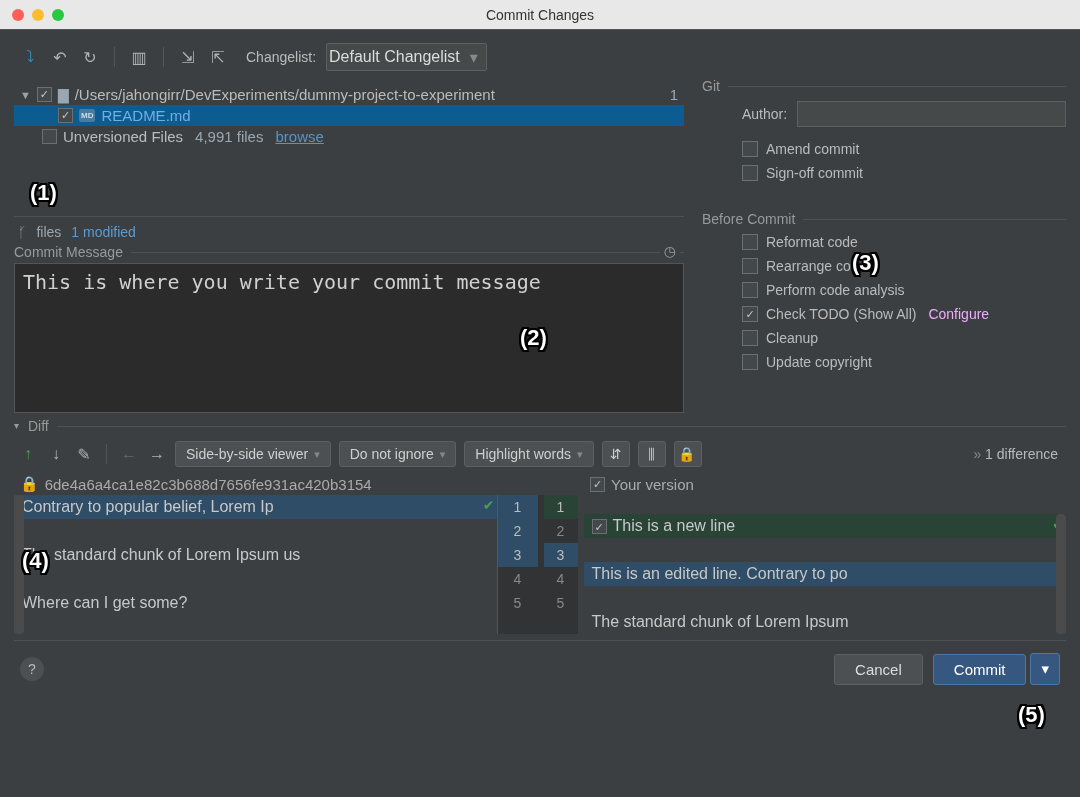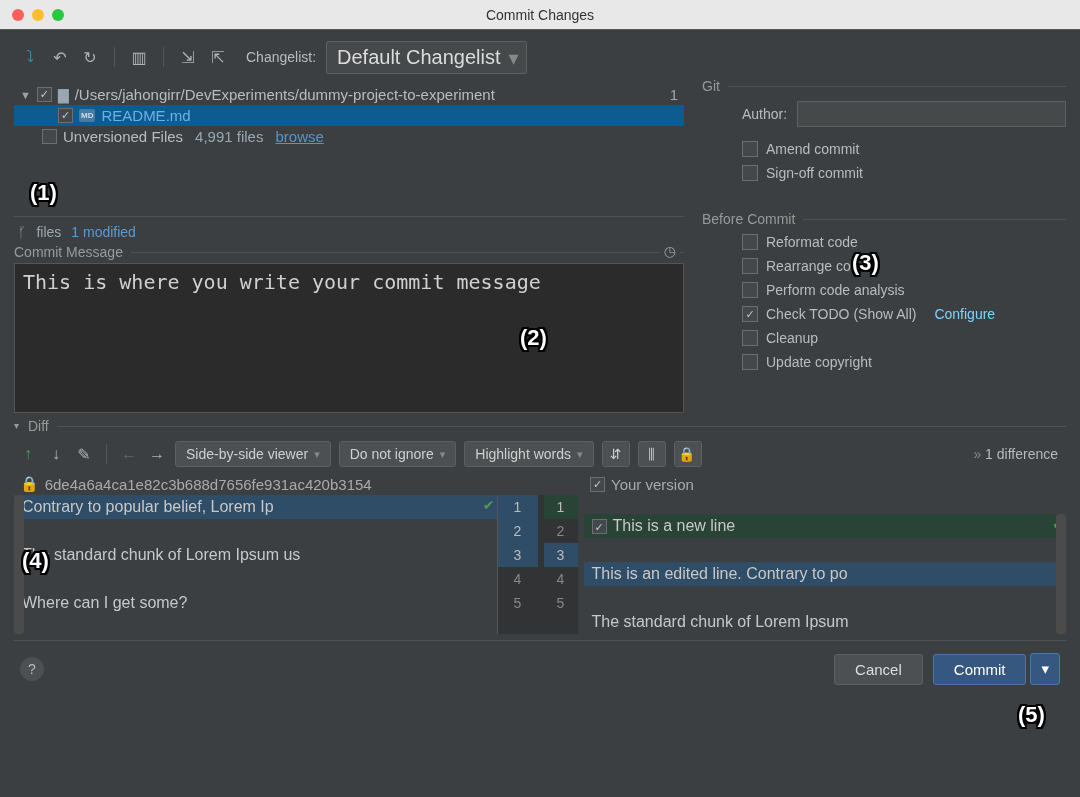--- a/index.html
+++ b/index.html
@@ -7,21 +7,21 @@
 .titlebar { height: 30px; background: #e8e8e8; display: flex; align-items: center; position: relative; border-bottom: 1px solid #555; }
 .traffic { display: flex; gap: 8px; padding-left: 12px; }
 .dot { width: 12px; height: 12px; border-radius: 50%; }
 .dot.r { background: #ff5f57; } .dot.y { background: #ffbd2e; } .dot.g { background: #28c940; }
 .titlebar .title { position: absolute; left: 0; right: 0; text-align: center; color: #333; font-size: 14px; }
 .window { background: #3c3f41; padding: 10px 14px 0 14px; height: calc(100% - 30px); display: flex; flex-direction: column; }
 .toolbar { display: flex; align-items: center; gap: 10px; height: 34px; padding-left: 6px; }
 .tb-btn { color: #afb1b3; font-size: 16px; cursor: pointer; display: inline-flex; align-items: center; justify-content: center; width: 20px; }
 .tb-sep { width: 1px; height: 20px; background: #555; margin: 0 4px; }
 .changelist-label { color: #bbbbbb; margin-left: 8px; }
-.changelist-select { background: #45494a; border: 1px solid #5e6060; color: #dcdcdc; padding: 4px 26px 4px 10px; font-size: 20px; position: relative; border-radius: 2px; }
+.changelist-select { background: #45494a; border: 1px solid #5e6060; color: #dcdcdc; padding: 4px 26px 4px 2px; font-size: 16px; position: relative; border-radius: 2px; }
 .changelist-select::after { content: "▾"; color: #888; position: absolute; right: 8px; }
 
 .upper { display: flex; gap: 12px; margin-top: 6px; }
 .left { flex: 1; min-width: 0; }
 .right { width: 370px; padding-left: 6px; }
 
 .file-tree { background: #3c3f41; border: 0; min-height: 130px; font-size: 15px; padding-top: 4px; }
 .tree-row { display: flex; align-items: center; gap: 6px; padding: 2px 0 2px 6px; }
 .tree-row.child { padding-left: 44px; background: #0d5c91; color: #dcdcdc; }
 .tree-row.child a { color: #6fb0e4; }
@@ -43,21 +43,21 @@
 .fieldset > .legend { position: absolute; top: -9px; left: 0; background: #3c3f41; padding-right: 8px; color: #999; font-size: 14px; }
 .commit-msg-wrap .history-ico { position: absolute; right: 4px; top: -10px; background: #3c3f41; padding: 0 4px; color: #999; }
 .commit-msg { width: 100%; height: 150px; background: #2b2b2b; border: 1px solid #555; color: #d0d0d0; font-family: Menlo, Consolas, monospace; font-size: 20px; padding: 6px 8px; resize: none; }
 
 .right .fieldset { border-top: 1px solid #515151; }
 .form-row { display: flex; align-items: center; gap: 10px; padding: 4px 0 10px 40px; }
 .form-row label { color: #bbb; }
 .author-in { flex: 1; background: #45494a; border: 1px solid #5e6060; height: 26px; padding: 2px 6px; color: #ddd; }
 .opt { display: flex; align-items: center; gap: 8px; padding: 4px 0 4px 40px; }
 .opt .chk { width: 16px; height: 16px; }
-.configure { color: #7dd3fc; cursor: pointer; margin-left: 10px; }
+.configure { color: #f0abfc; cursor: pointer; margin-left: 4px; }
 
 .diff-section { border-top: 1px solid #515151; margin-top: 4px; position: relative; }
 .diff-section .legend { position: absolute; top: -9px; left: 0; background: #3c3f41; padding: 0 8px 0 14px; color: #999; }
 .diff-section .legend::before { content: "▾"; font-size: 10px; color: #999; position: absolute; left: 0; top: 2px; }
 
 .diff-toolbar { display: flex; align-items: center; gap: 8px; padding: 14px 4px 6px 4px; }
 .pill { background: #4c5052; border: 1px solid #5e6060; color: #cfcfcf; padding: 4px 10px; border-radius: 3px; font-size: 14px; display: inline-flex; align-items: center; gap: 6px; }
 .pill::after { content: "▾"; color: #888; font-size: 11px; }
 .sq-btn { background: #4c5052; border: 1px solid #5e6060; color: #cfcfcf; width: 28px; height: 26px; display: inline-flex; align-items: center; justify-content: center; border-radius: 3px; }
 .diff-count { margin-left: auto; color: #b8b8b8; padding-right: 4px; }

